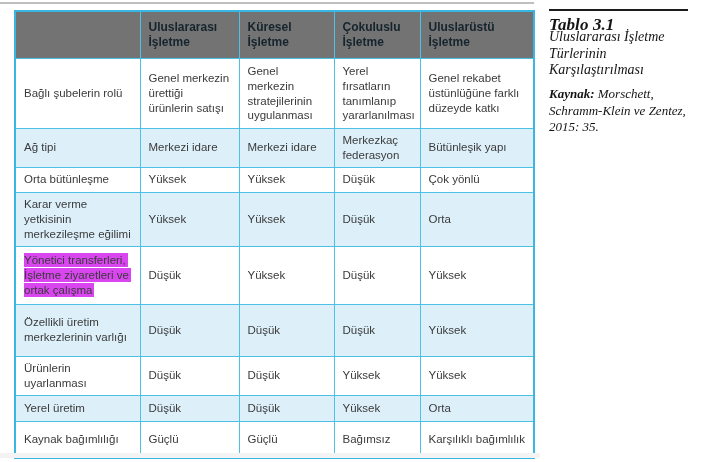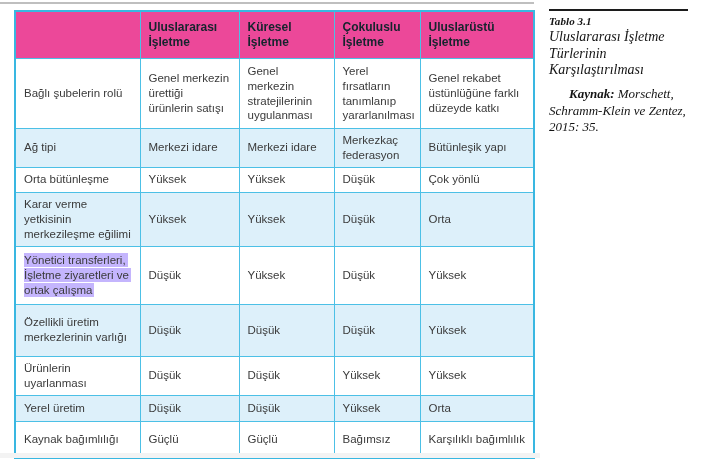--- a/index.html
+++ b/index.html
@@ -27,21 +27,21 @@
     border:2px solid #39b7e1;
   }
   table.cmp th, table.cmp td{
     border:1px solid #4cc0e6;
     padding:4px 8px;
     vertical-align:middle;
     text-align:left;
     overflow:hidden;
   }
   table.cmp thead th{
-    background:#ec4899;
+    background:#737373;
     color:#15242d;
     font-size:12px;
     font-weight:bold;
     line-height:1.25;
     height:38px;
   }
   table.cmp tbody td{
     font-size:11.5px;
     color:#3a3a3a;
     line-height:1.3;
@@ -54,49 +54,49 @@
   tbody tr:nth-child(2){height:35px;}
   tbody tr:nth-child(3){height:25px;}
   tbody tr:nth-child(4){height:37px;}
   tbody tr:nth-child(5){height:58px;}
   tbody tr:nth-child(6){height:52px;}
   tbody tr:nth-child(7){height:39px;}
   tbody tr:nth-child(8){height:26px;}
   tbody tr:nth-child(9){height:37px;}
   tbody tr:nth-child(10){height:23px;}
   .hl-mark{
-    background:#c4b5fd;
+    background:#d946ef;
     -webkit-box-decoration-break:clone;
     box-decoration-break:clone;
     padding:1px 2px 1px 0;
   }
   
   .sidebar{
     position:absolute;left:548px;top:0;width:165px;
     font-family:"Liberation Serif",serif;
     color:#141414;
   }
   .sidebar-rule{
     position:absolute;left:1px;top:9px;width:139px;height:2px;
     background:#1c1c1c;
   }
   .tablo-num{
     position:absolute;left:1px;top:15px;
-    font-size:11px;font-weight:bold;font-style:italic;
+    font-size:17px;font-weight:bold;font-style:italic;
     letter-spacing:.1px;
   }
   .tablo-caption{
     position:absolute;left:1px;top:29px;width:120px;
     font-size:14px;font-style:italic;line-height:16.5px;
   }
   .source{
     position:absolute;left:1px;top:86px;width:152px;
     font-size:13px;font-style:italic;line-height:16.5px;
   }
-  .source b{font-weight:bold;margin-left:20px;}
+  .source b{font-weight:bold;}
 </style>
 </head>
 <body>
 
 <div class="top-rule"></div>
 
 <div class="table-wrap">
   <table class="cmp">
     <colgroup>
       <col style="width:125px">

